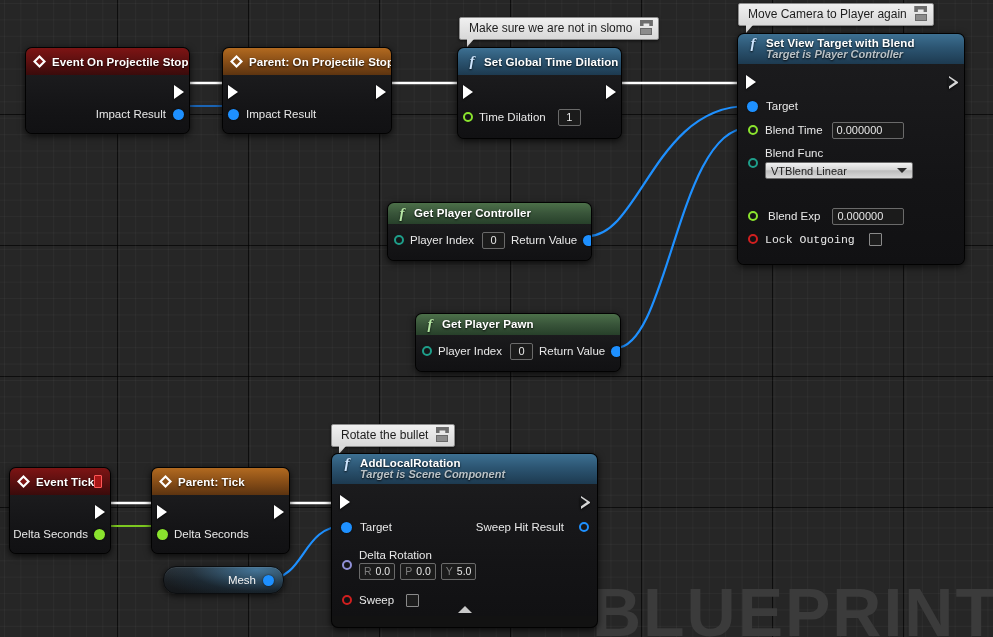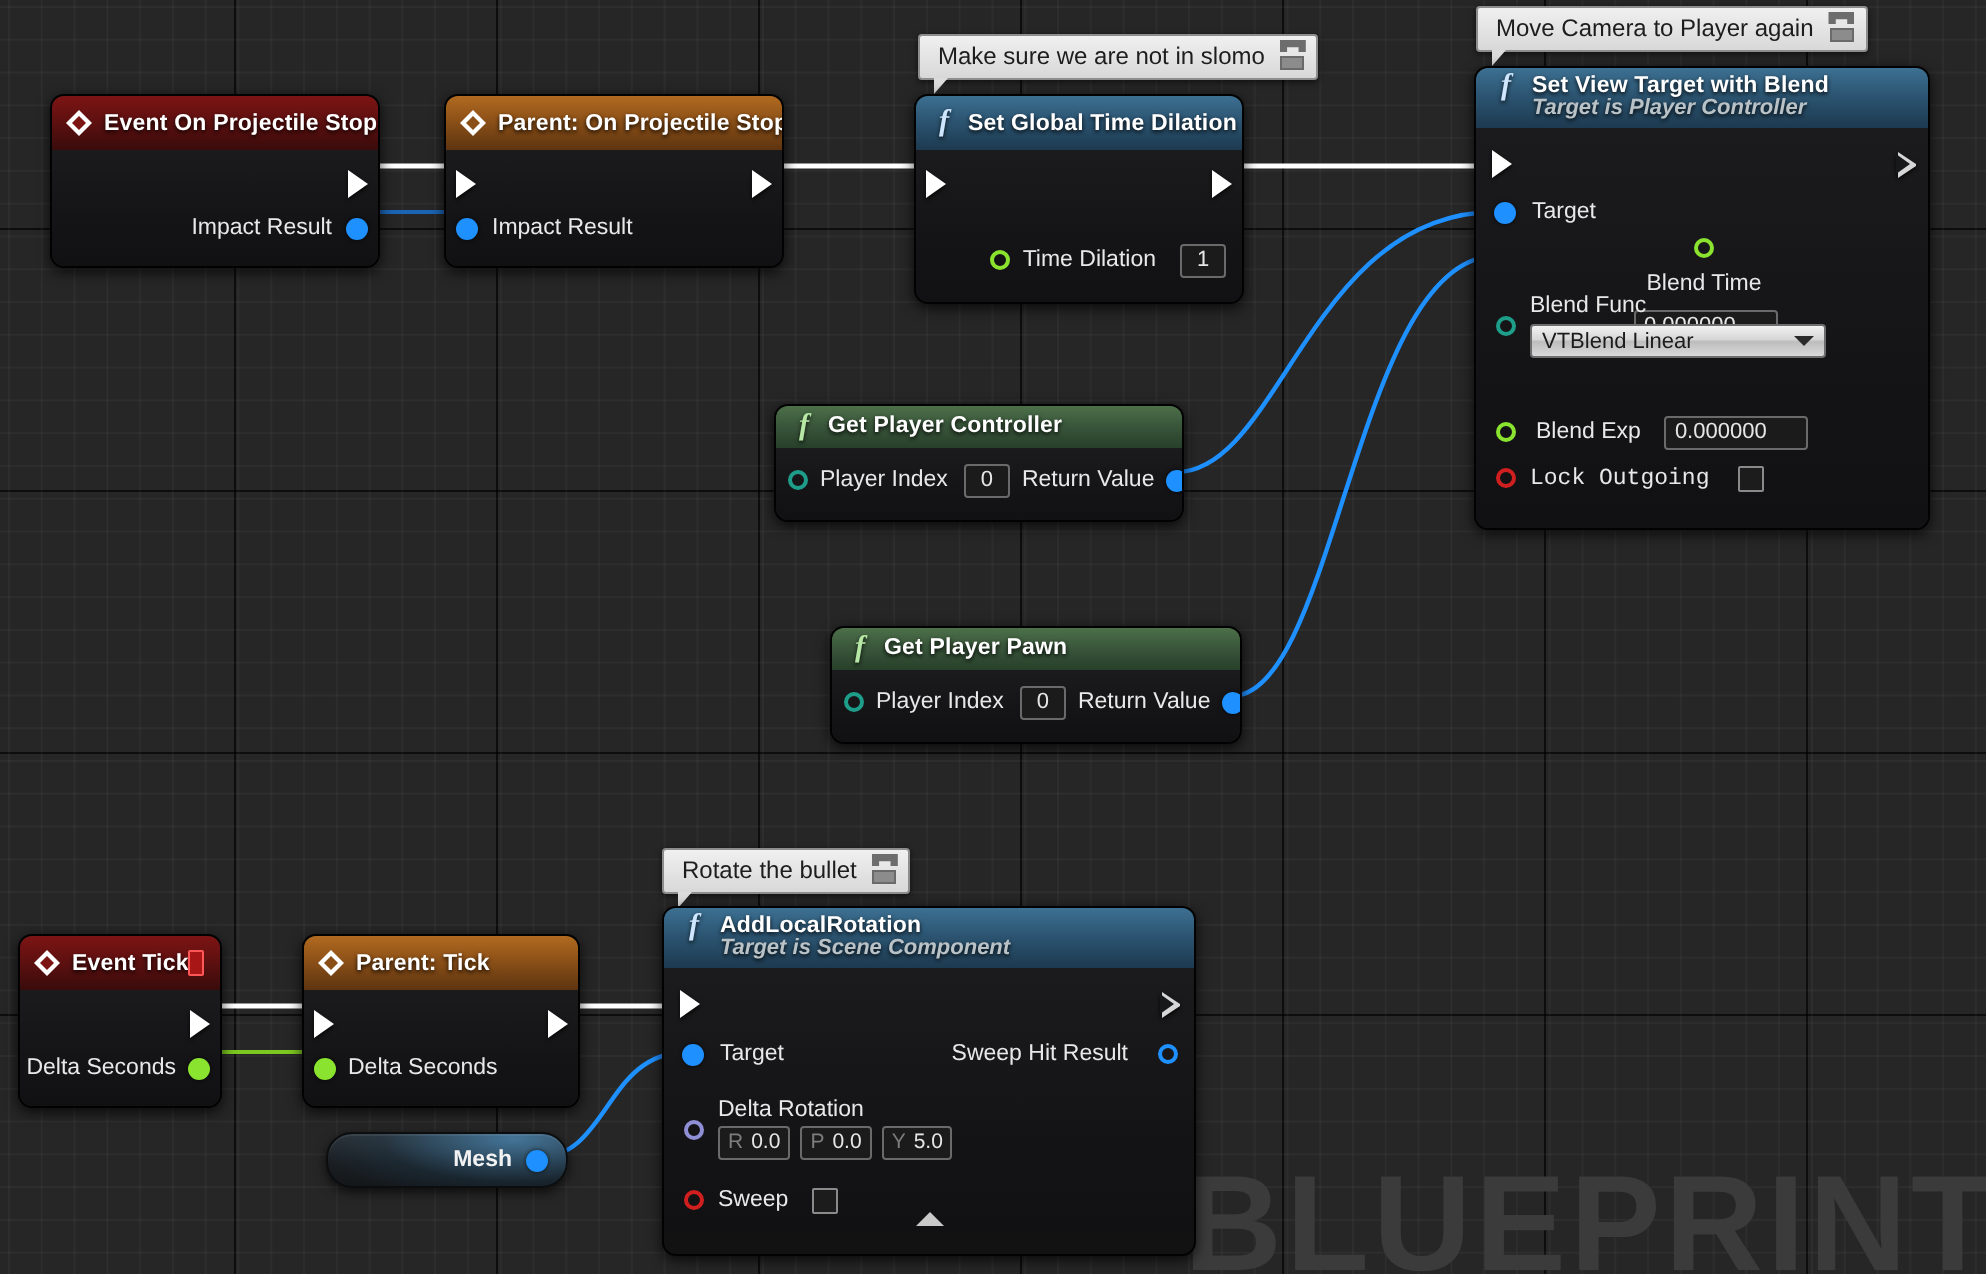--- a/index.html
+++ b/index.html
@@ -327,21 +327,21 @@
 <div class="node" style="left:457px;top:47px;width:163px;">
   <div class="hdr hdr-func">
     <span class="ico-f">f</span>
     <span class="ttl">Set Global Time Dilation</span>
   </div>
   <div class="body" style="padding:6px 0 10px;">
     <div class="row" style="padding:0 5px;">
       <span class="exec"></span>
       <span class="exec" style="margin-left:auto;"></span>
     </div>
-    <div class="row" style="padding-left:5px;gap:6px;margin-top:16px;justify-content:flex-end;">
+    <div class="row" style="padding-left:5px;gap:6px;margin-top:3px;">
       <span class="pin ring lime" style="color:#8ae32e;"></span>
       <span class="plabel">Time Dilation</span>
       <span class="vbox">1</span>
     </div>
   </div>
 </div>
 
 <div class="node" style="left:737px;top:33px;width:226px;">
   <div class="hdr hdr-func twoline">
     <span class="ico-f">f</span>
@@ -350,21 +350,21 @@
   </div>
   <div class="body" style="padding:7px 0 14px;">
     <div class="row" style="padding:0 6px 0 8px;">
       <span class="exec"></span>
       <span class="exec hollow" style="margin-left:auto;"></span>
     </div>
     <div class="row" style="padding-left:9px;gap:8px;margin-top:2px;">
       <span class="pin blue"></span>
       <span class="plabel">Target</span>
     </div>
-    <div class="row" style="padding-left:10px;gap:7px;margin-top:2px;flex-direction:column;">
+    <div class="row" style="padding-left:10px;gap:7px;margin-top:2px;">
       <span class="pin ring lime" style="color:#8ae32e;"></span>
       <span class="plabel">Blend Time</span>
       <span class="vbox wide" style="margin-left:2px;">0.000000</span>
     </div>
     <div class="row tall" style="padding-left:10px;gap:7px;align-items:flex-start;margin-top:3px;">
       <span class="pin ring teal" style="color:#1e9e8a;margin-top:12px;"></span>
       <div>
         <div class="sublabel">Blend Func</div>
         <div class="dropdown" style="margin-top:2px;">
           <span class="dtxt">VTBlend Linear</span>
@@ -444,21 +444,21 @@
       <span class="exec"></span>
       <span class="exec" style="margin-left:auto;"></span>
     </div>
     <div class="row" style="padding-left:5px;gap:6px;">
       <span class="pin green"></span>
       <span class="plabel">Delta Seconds</span>
     </div>
   </div>
 </div>
 
-<div class="pill" style="left:163px;top:566px;width:110px;font-weight:bold;">
+<div class="pill" style="left:163px;top:566px;width:110px;">
   <span class="ptxt">Mesh</span>
   <span class="pin blue"></span>
 </div>
 
 <div class="node" style="left:331px;top:453px;width:265px;height:173px;">
   <div class="hdr hdr-func twoline">
     <span class="ico-f">f</span>
     <div class="ttl">AddLocalRotation</div>
     <div class="sub">Target is Scene Component</div>
   </div>

